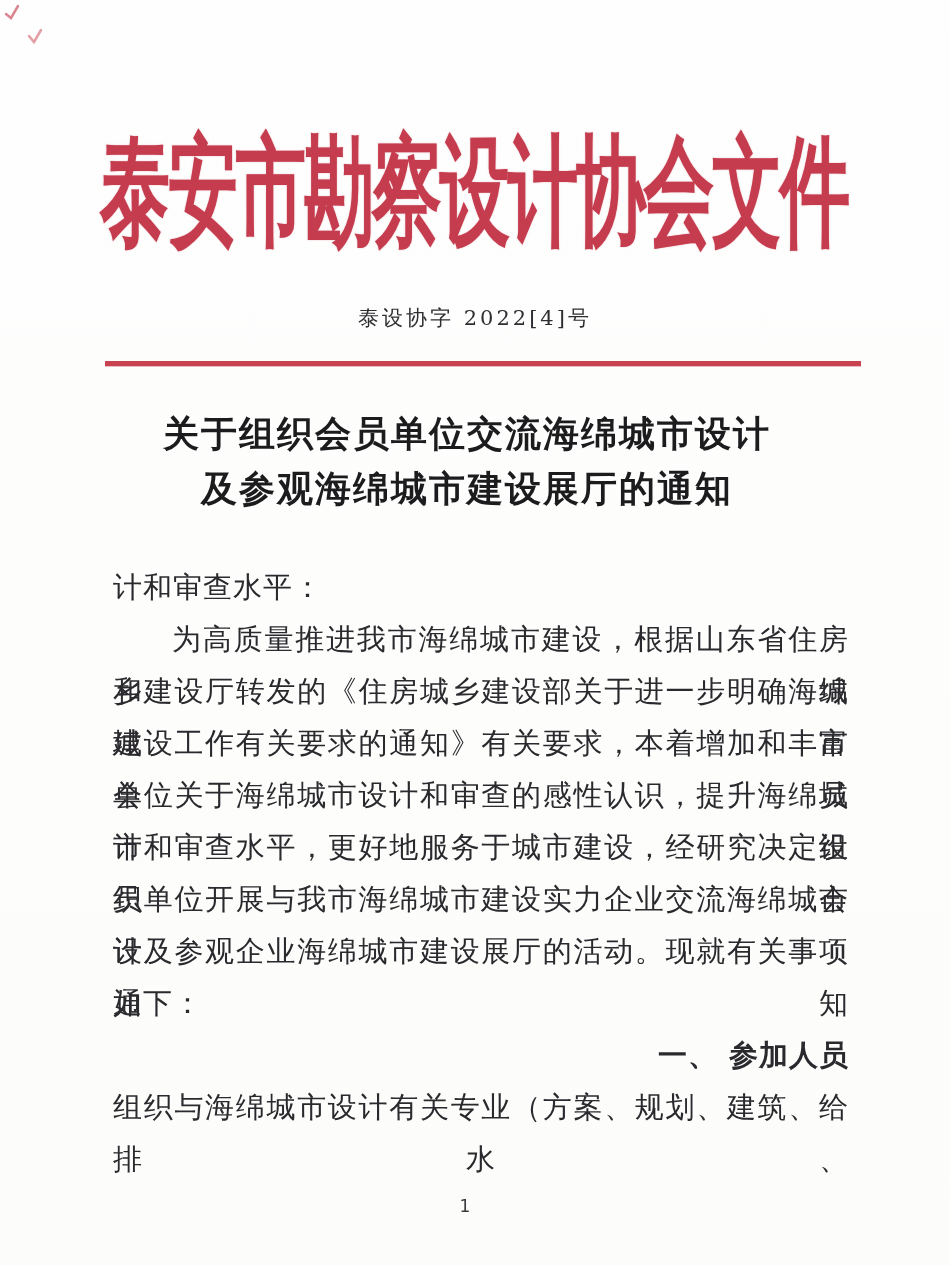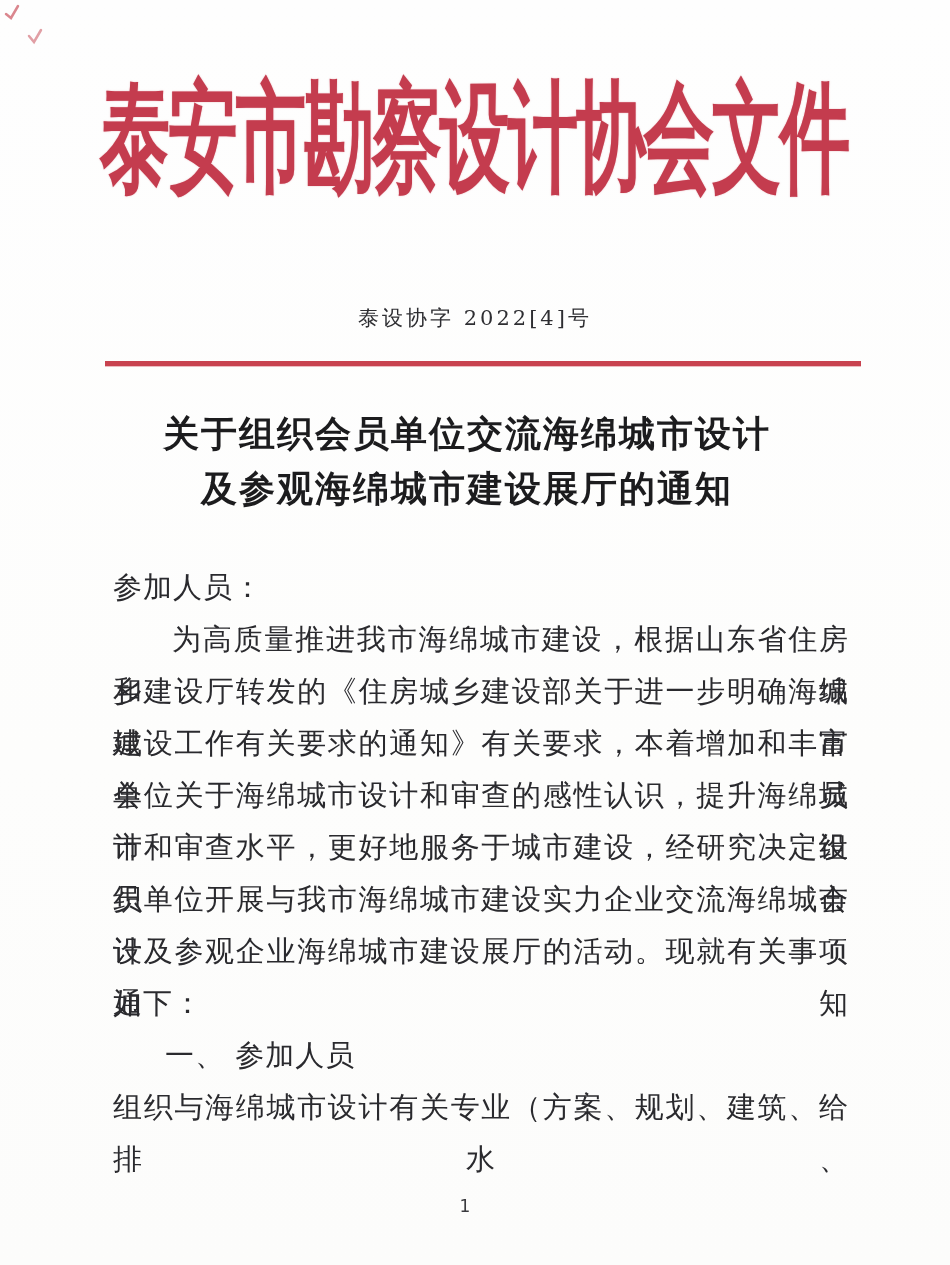--- a/index.html
+++ b/index.html
@@ -18,21 +18,21 @@
   }
   
   .pen-mark { position: absolute; opacity: 0.85; }
   .pen-mark svg { display: block; }
   
   .masthead {
     position: absolute;
     top: 92px; left: 0; right: 2px;
     height: 148px;
     display: flex;
-    align-items: flex-start;
+    align-items: flex-end;
     justify-content: center;
   }
   .masthead-text {
     font-family: "DejaVu Serif", "Liberation Serif", serif;
     font-weight: 700;
     font-size: 70px;
     letter-spacing: -2px;
     color: #c43c4e;
     transform: scaleY(1.72);
     white-space: nowrap;
@@ -83,23 +83,24 @@
     white-space: nowrap;
     letter-spacing: 1px;
   }
   .line.fill {
     white-space: normal;
     text-align: justify;
     text-align-last: justify;
   }
   .line.indent { text-indent: 59px; }
   .line.heading {
-    font-weight: 400;
+    font-weight: 700;
     padding-left: 52px;
     font-family: "DejaVu Serif", serif;
+    text-align: right;
   }
   
   .page-number {
     position: absolute;
     top: 1196px; left: 0; right: 20px;
     text-align: center;
     font-size: 17px;
     color: #3a3a3e;
     font-family: "DejaVu Sans", sans-serif;
   }
@@ -127,21 +128,21 @@
   <div class="doc-number">泰设协字 2022[4]号</div>
 
   <div class="divider"></div>
 
   <div class="notice-title">
     <div>关于组织会员单位交流海绵城市设计</div>
     <div>及参观海绵城市建设展厅的通知</div>
   </div>
 
   <div class="doc-body">
-    <div class="line">参加人员：</div>
+    <div class="line">计和审查水平：</div>
     <div class="line indent fill">为高质量推进我市海绵城市建设，根据山东省住房和城</div>
     <div class="line fill">乡建设厅转发的《住房城乡建设部关于进一步明确海绵城市</div>
     <div class="line fill">建设工作有关要求的通知》有关要求，本着增加和丰富会员</div>
     <div class="line fill">单位关于海绵城市设计和审查的感性认识，提升海绵城市设</div>
     <div class="line fill">计和审查水平，更好地服务于城市建设，经研究决定组织会</div>
     <div class="line fill">员单位开展与我市海绵城市建设实力企业交流海绵城市设</div>
     <div class="line fill">计及参观企业海绵城市建设展厅的活动。现就有关事项通知</div>
     <div class="line">如下：</div>
     <div class="line heading">一、 参加人员</div>
     <div class="line fill">组织与海绵城市设计有关专业（方案、规划、建筑、给排水、</div>

